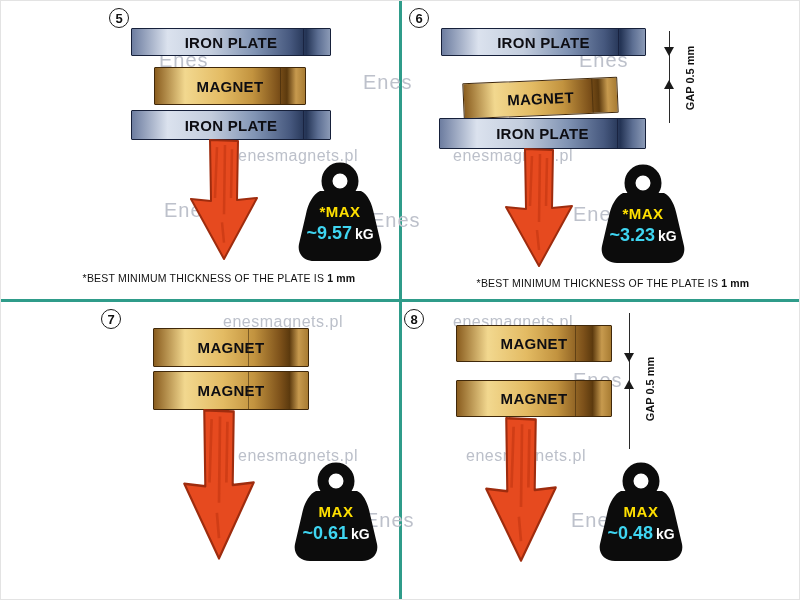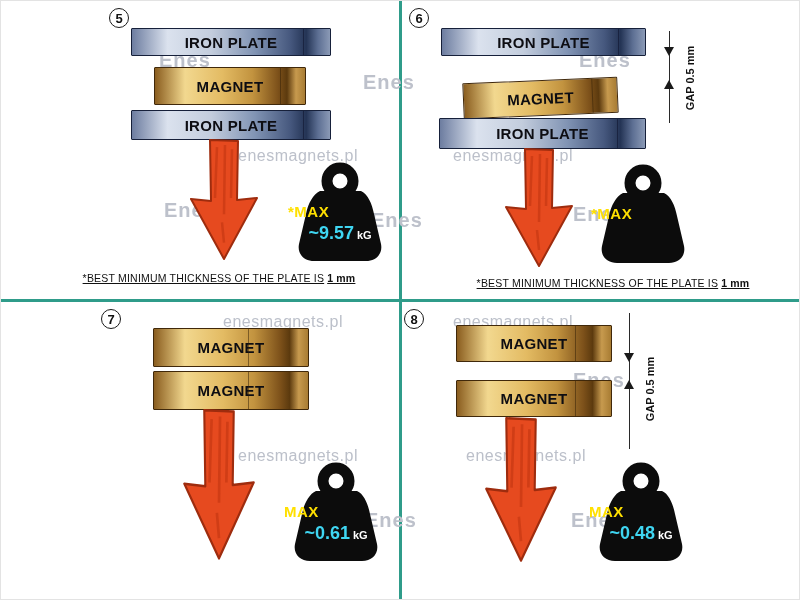--- a/index.html
+++ b/index.html
@@ -35,39 +35,39 @@
   .magnet {
     background:linear-gradient(90deg,#8a5d1f 0%,#f2d88f 20%,#e3bb63 45%,#c2933f 65%,#7d511a 82%,#5c3a0e 88%,#c79a4e 94%,#a87c33 100%);
     border:1px solid #40280a;
   }
   .magnet::after { content:""; position:absolute; top:0; bottom:0; right:16%; width:1px; background:rgba(48,30,6,0.5); }
   .magnet.seg-mid::after { right:38%; }
   .magnet.seg-77::after { right:23%; }
 
   
   .weight { position:absolute; width:104px; height:102px; }
-  .wmax { position:absolute; left:0; right:0; top:42px; color:#ffe000; font-weight:bold; font-size:15px; letter-spacing:0.5px; }
+  .wmax { position:absolute; left:0; right:0; top:42px; text-align:center; color:#ffe000; font-weight:bold; font-size:15px; letter-spacing:0.5px; }
   .wval { position:absolute; left:0; right:0; top:62px; text-align:center; white-space:nowrap; }
   .wval .v { color:#3fd6f2; font-weight:bold; font-size:18px; }
-  .wval .u { color:#ffffff; font-weight:bold; font-size:11px; margin-left:3px; }
-
-  
-  .caption { position:absolute; text-align:center; font-size:10.5px; color:#111; letter-spacing:0.2px;text-decoration:underline; }
+  .wval .u { color:#ffffff; font-weight:bold; font-size:14px; margin-left:3px; }
+
+  
+  .caption { position:absolute; text-align:center; font-size:10.5px; color:#111; letter-spacing:0.2px; }
   .caption b { margin-left:3px; }
 
   
   .dimline { position:absolute; width:1px; background:#2a2a2a; }
   .tri-up { position:absolute; width:0; height:0; border-left:5px solid transparent; border-right:5px solid transparent; border-bottom:9px solid #1a1a1a; }
   .tri-down { position:absolute; width:0; height:0; border-left:5px solid transparent; border-right:5px solid transparent; border-top:9px solid #1a1a1a; }
   .gap-label { position:absolute; width:96px; height:14px; transform:rotate(-90deg); transform-origin:center;
     font-weight:bold; font-size:11px; text-align:center; color:#111; white-space:nowrap; }
 
   
   .wm { position:absolute; color:#bcc0ca; font-size:16px; letter-spacing:0.5px; }
-  .wm-brand { position:absolute; color:#bdc1cb; font-weight:bold; font-size:20px; letter-spacing:1px; }
+  .wm-brand { position:absolute; color:#bdc1cb; font-weight:normal; font-size:20px; letter-spacing:1px; }
 </style>
 </head>
 <body>
 
 <div id="canvas">
 
   <svg width="0" height="0" style="position:absolute">
     <defs>
       <g id="arrow-shape">
         <path d="M24,1 L52,2 L51,60 L71,58 L38,118 L5,59 L25,61 Z" fill="#e64a1f" stroke="#9e2c0e" stroke-width="2" stroke-linejoin="round"></path>
@@ -144,20 +144,23 @@
   <div class="gap-label" style="left:642px;top:70px">GAP 0.5 mm</div>
 
   <svg class="abs" style="left:500px;top:147px" width="76" height="120" viewBox="0 0 76 120" preserveAspectRatio="none">
       <use href="#arrow-shape"></use>
     </svg>
   <div class="weight" style="left:590px;top:162px">
     <svg width="104" height="102" viewBox="0 0 104 102">
         <use href="#weight-shape"></use>
       </svg>
     <div class="wmax">*MAX</div>
+    <div class="wval">
+      <span class="v">~3.23</span><span class="u">kG</span>
+    </div>
   </div>
   <div class="caption" style="left:422px;top:276px;width:380px">
     <span>*BEST MINIMUM THICKNESS OF THE PLATE IS</span><b>1 mm</b>
   </div>
 
   <div class="num" style="left:100px;top:308px">7</div>
   <div class="layer magnet seg-mid" style="left:152px;top:327px;width:156px;height:39px">
     <span>MAGNET</span>
   </div>
   <div class="layer magnet seg-mid" style="left:152px;top:370px;width:156px;height:39px">

